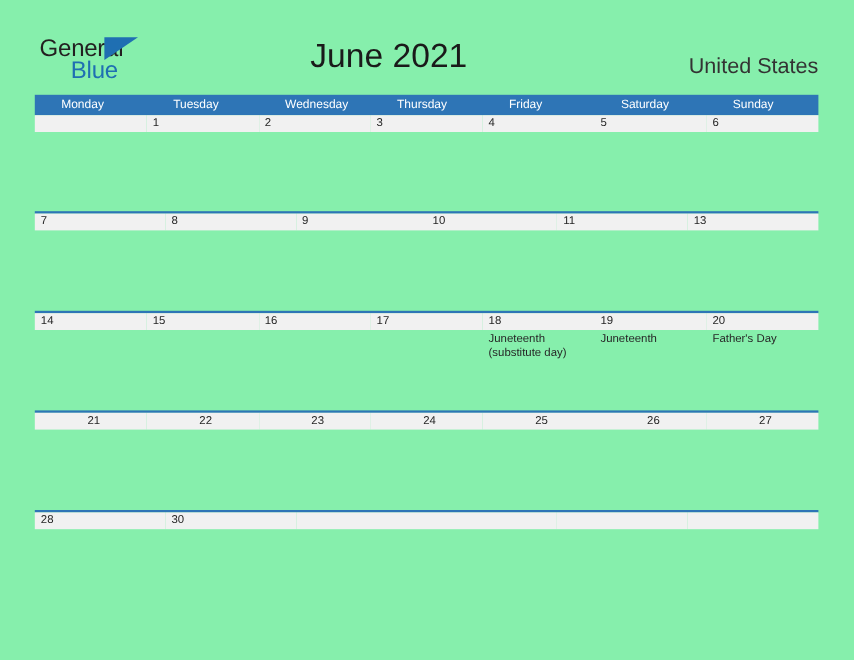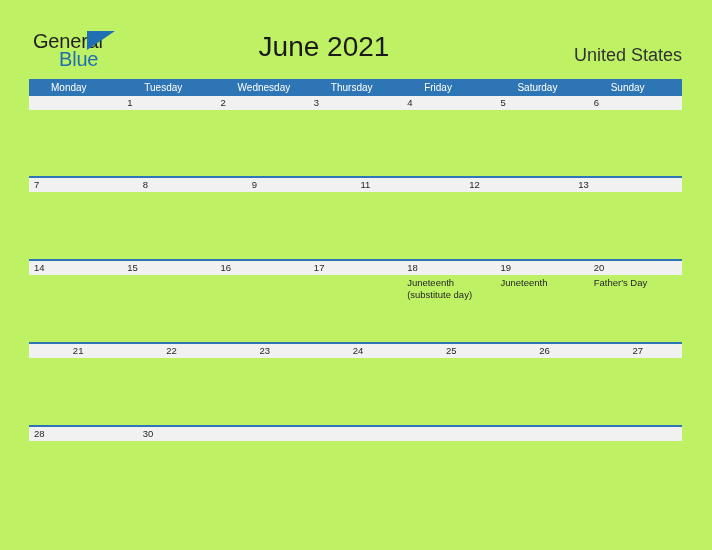--- a/index.html
+++ b/index.html
@@ -13,21 +13,21 @@
     background: #ffffff;
     font-family: "Liberation Sans", sans-serif;
     -webkit-font-smoothing: antialiased;
     overflow: hidden;
   }
 
   .page {
     position: relative;
     width: 712px;
     height: 550px;
-    background: #bef264;
+    background: #86efac;
   }
 
   
   .topbar {
     position: absolute;
     left: 0;
     top: 0;
     width: 712px;
     height: 78px;
   }
@@ -237,25 +237,25 @@
           </div>
           <div class="day-cell">
             <div class="day-number-band">8</div>
             <div class="day-events"></div>
           </div>
           <div class="day-cell">
             <div class="day-number-band">9</div>
             <div class="day-events"></div>
           </div>
           <div class="day-cell">
+            <div class="day-number-band">10</div>
+            <div class="day-events"></div>
+          </div>
+          <div class="day-cell">
             <div class="day-number-band">11</div>
-            <div class="day-events"></div>
-          </div>
-          <div class="day-cell">
-            <div class="day-number-band">12</div>
             <div class="day-events"></div>
           </div>
           <div class="day-cell">
             <div class="day-number-band">13</div>
             <div class="day-events"></div>
           </div>
         </div>
         <div class="week-row r3">
           <div class="day-cell">
             <div class="day-number-band">14</div>

